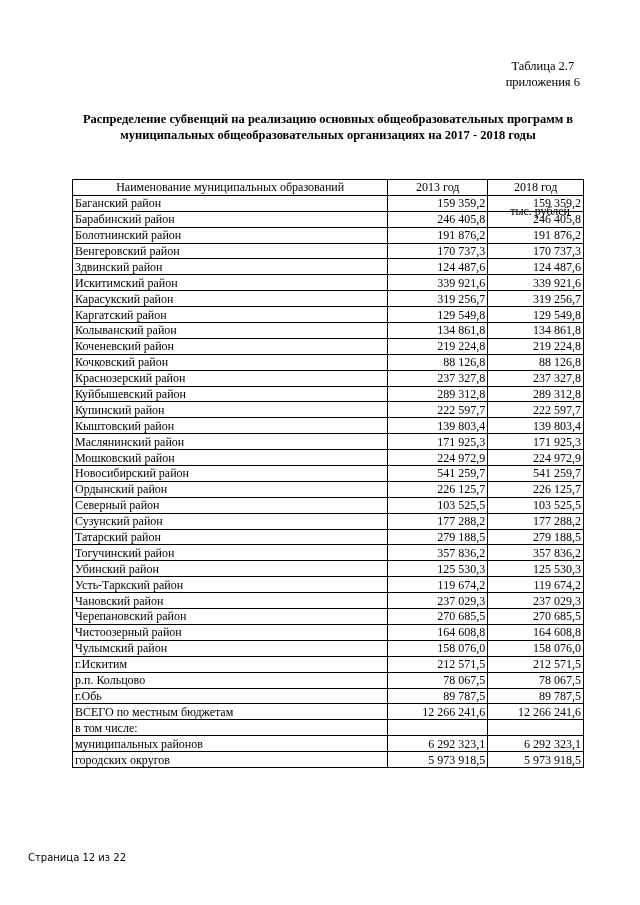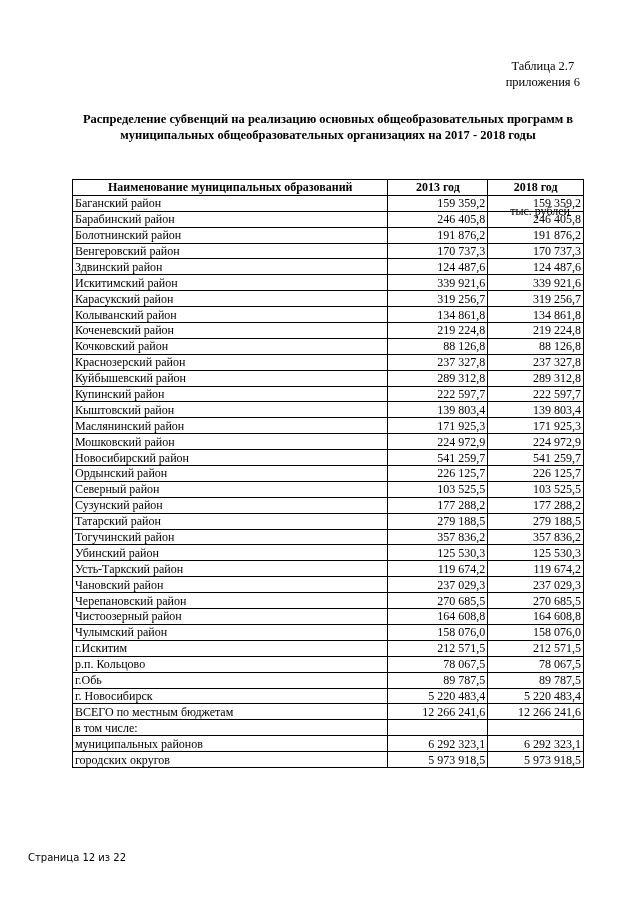--- a/index.html
+++ b/index.html
@@ -2,21 +2,21 @@
 <html><head>
   <meta charset="utf-8">
   <style>
     html, body { margin: 0; padding: 0; background: #ffffff; }
     body { width: 640px; height: 905px; position: relative; font-family: "Liberation Serif", serif; color: #000; }
     .table-caption { position: absolute; right: 60px; top: 58px; text-align: center; font-size: 12.5px; line-height: 16px; }
     .doc-title { position: absolute; left: 72px; width: 512px; top: 111px; text-align: center; font-weight: bold; font-size: 12.5px; line-height: 16px; }
     .units { position: absolute; right: 70px; top: 163px; font-size: 12px; margin-top: 41px; }
     table.data { position: absolute; left: 72px; top: 179px; width: 512px; border-collapse: collapse; font-size: 12px; }
     table.data td, table.data th { border: 1px solid #000; padding: 0 2px; height: 14.9px; line-height: 14px; white-space: nowrap; }
-    table.data th { font-weight: bold; text-align: center; }
+    table.data th { font-weight: normal; text-align: center; }
     table.data td.num { text-align: right; }
     col.c-name { width: 316px; }
     col.c-y1 { width: 100px; }
     col.c-y2 { width: 96px; }
     tr.bold td { font-weight: normal; }
     td.indent { padding-left: 8px; }
     .footer { position: absolute; left: 0; width: 640px; top: 852px; text-align: left; font-family: "DejaVu Sans", sans-serif; font-size: 10px; margin-left: 28px; }
   </style>
 </head>
 <body>
@@ -76,20 +76,25 @@
         <td>Искитимский район</td>
         <td class="num">339 921,6</td>
         <td class="num">339 921,6</td>
       </tr>
       <tr>
         <td>Карасукский район</td>
         <td class="num">319 256,7</td>
         <td class="num">319 256,7</td>
       </tr>
       <tr>
+        <td>Каргатский район</td>
+        <td class="num">129 549,8</td>
+        <td class="num">129 549,8</td>
+      </tr>
+      <tr>
         <td>Колыванский район</td>
         <td class="num">134 861,8</td>
         <td class="num">134 861,8</td>
       </tr>
       <tr>
         <td>Коченевский район</td>
         <td class="num">219 224,8</td>
         <td class="num">219 224,8</td>
       </tr>
       <tr>
@@ -195,25 +200,20 @@
       <tr>
         <td>р.п. Кольцово</td>
         <td class="num">78 067,5</td>
         <td class="num">78 067,5</td>
       </tr>
       <tr>
         <td>г.Обь</td>
         <td class="num">89 787,5</td>
         <td class="num">89 787,5</td>
       </tr>
-      <tr>
-        <td>г. Новосибирск</td>
-        <td class="num">5 220 483,4</td>
-        <td class="num">5 220 483,4</td>
-      </tr>
     </tbody>
   <tbody>
     <tr class="bold">
       <td>ВСЕГО по местным бюджетам</td>
       <td class="num">12 266 241,6</td>
       <td class="num">12 266 241,6</td>
     </tr>
     <tr class="bold">
       <td>в том числе:</td>
       <td></td>

